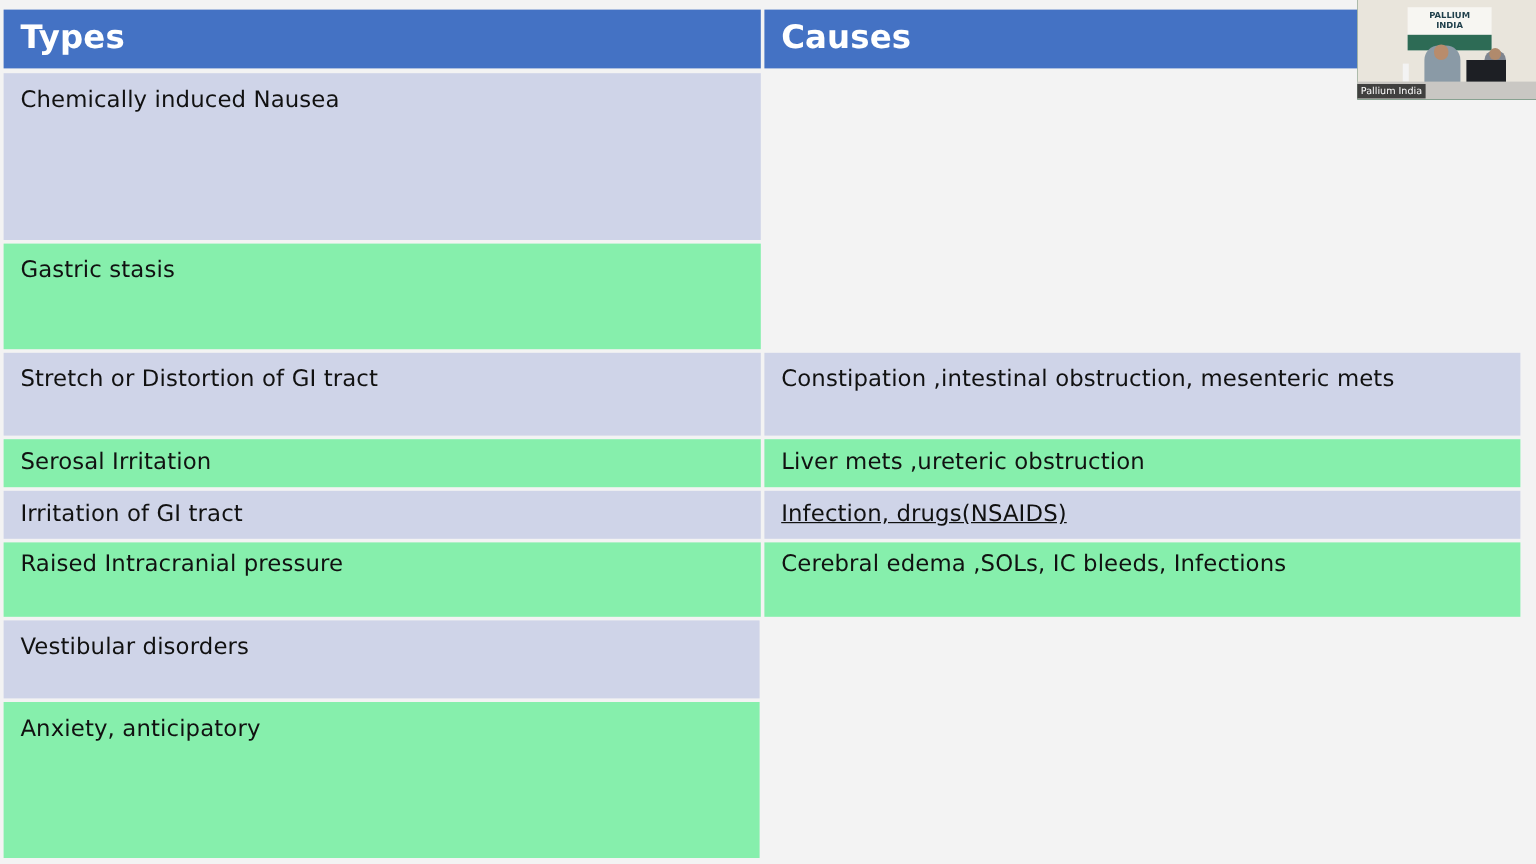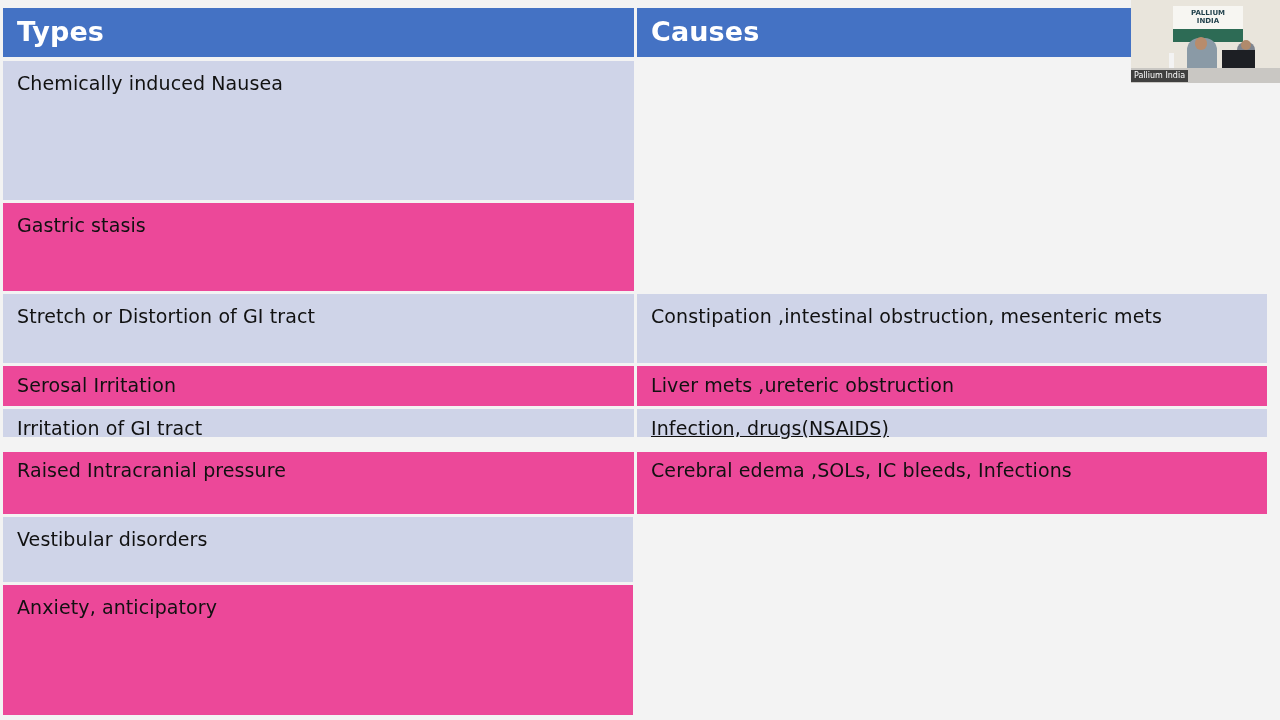--- a/index.html
+++ b/index.html
@@ -43,21 +43,21 @@
     .cell.col2 { width: 630px; padding-left: 14px; }
     .hdr .cell {
       background: #4472c4;
       color: #ffffff;
       font-weight: bold;
       font-size: 27px;
       line-height: 48px;
       padding-top: 0;
     }
     .dark .cell { background: #cfd4e8; }
-    .light .cell { background: #ec4899; }
+    .light .cell { background: #86efac; }
 
     
     .cam {
       position: absolute;
       left: 1131px;
       top: 0;
       width: 149px;
       height: 83px;
       background: #14532d;
       overflow: hidden;
@@ -135,21 +135,21 @@
     <div class="row dark" style="top:286px; height:69px;">
       <div class="cell col1">Stretch or Distortion of GI tract</div>
       <div class="cell col2">Constipation ,intestinal obstruction, mesenteric mets</div>
     </div>
 
     <div class="row light" style="top:358px; height:40px;">
       <div class="cell col1" style="padding-top:4px;">Serosal Irritation</div>
       <div class="cell col2" style="padding-top:4px;">Liver mets ,ureteric obstruction</div>
     </div>
 
-    <div class="row dark" style="top:401px; height:28px;align-items:center;">
+    <div class="row dark" style="top:401px; height:40px;align-items:center;">
       <div class="cell col1" style="padding-top:4px;">Irritation of GI tract</div>
       <div class="cell col2" style="padding-top:4px;text-decoration:underline;">Infection, drugs(NSAIDS)</div>
     </div>
 
     <div class="row light" style="top:444px; height:62px;">
       <div class="cell col1" style="padding-top:3px;">Raised Intracranial pressure</div>
       <div class="cell col2" style="padding-top:3px;">Cerebral edema ,SOLs, IC bleeds, Infections</div>
     </div>
 
     <div class="row dark" style="top:509px; height:65px;">

